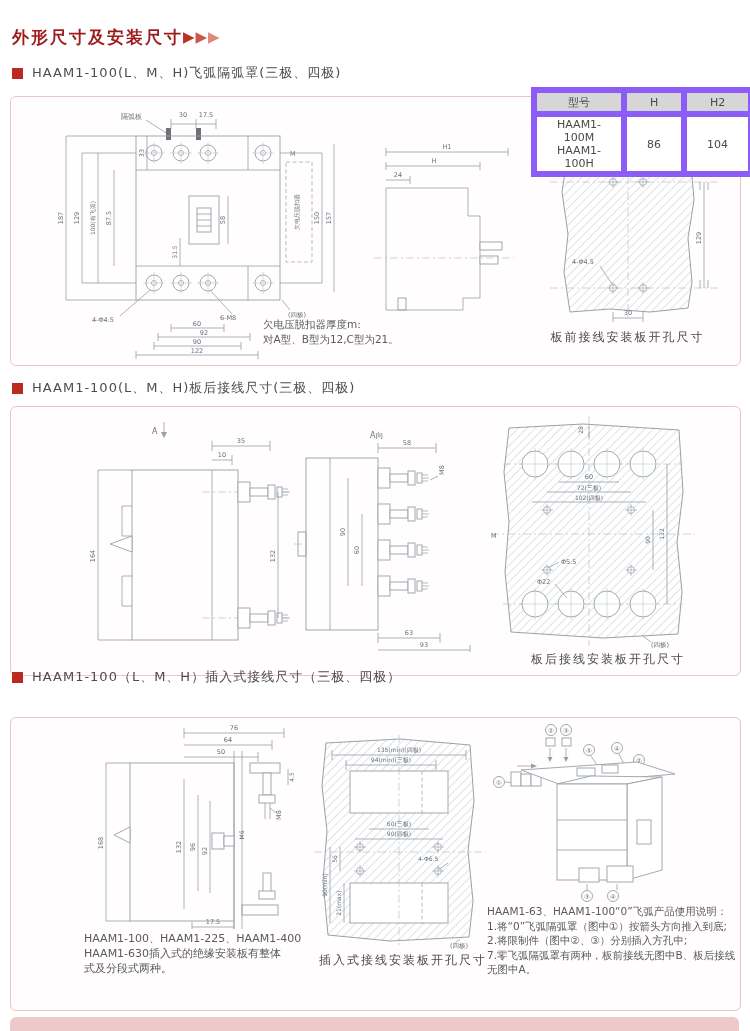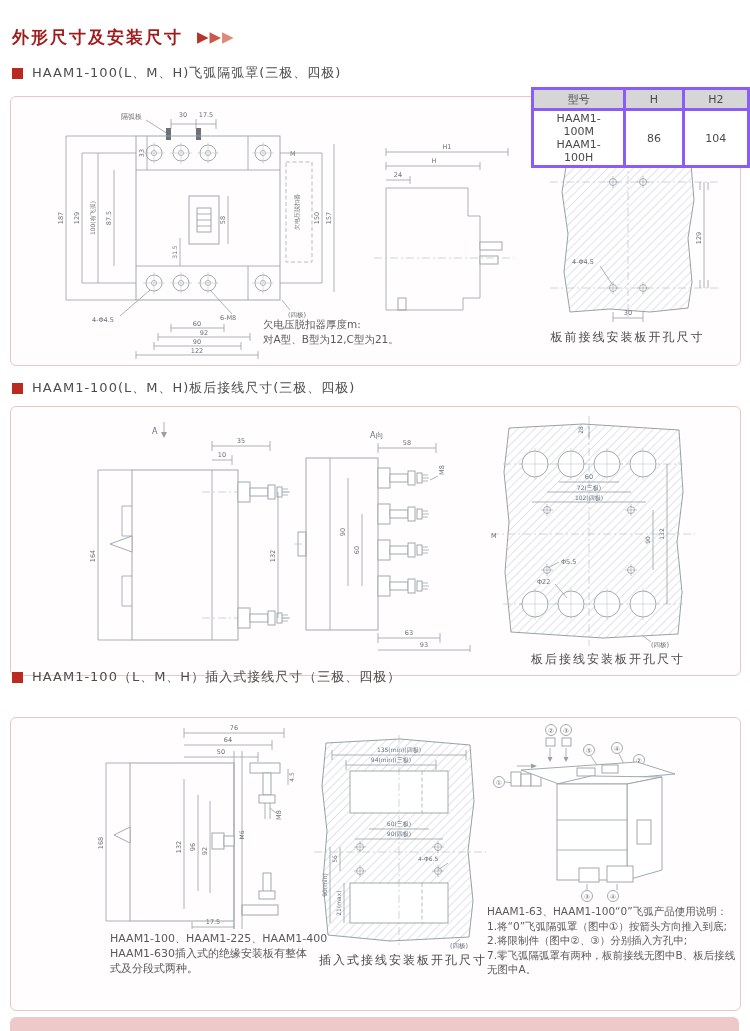--- a/index.html
+++ b/index.html
@@ -1,31 +1,31 @@
 <!DOCTYPE html>
 <html><head>
 <meta charset="utf-8">
 <style>
   html,body{margin:0;padding:0;background:#fff;}
   .page{position:relative;width:750px;height:1031px;background:#ffffff;
         font-family:"DejaVu Sans","Liberation Sans",sans-serif;overflow:hidden;}
-  .title-row{position:absolute;left:12px;top:26px;display:flex;align-items:center;gap:14px;}
+  .title-row{position:absolute;left:12px;top:26px;display:flex;align-items:center;}
   .page-title{color:#9e1c1c;font-size:17px;font-weight:bold;letter-spacing:2px;margin:0;}
   .arrows{display:flex;gap:1px;font-size:15px;font-style:normal;}
   .arrows i{font-style:normal;line-height:1;}
   .arrows i:nth-child(1){color:#b83226;}
   .arrows i:nth-child(2){color:#c95a4b;}
   .arrows i:nth-child(3){color:#dd8a7c;}
   .sec-head{position:absolute;left:12px;display:flex;align-items:center;gap:9px;
             font-size:13px;color:#4d4d4d;letter-spacing:1px;}
   .bullet{width:11px;height:11px;background:#ba2a20;flex:0 0 auto;}
   .box{position:absolute;left:10px;width:729px;border:1px solid #eac6c6;border-radius:6px;background:#fffdfd;}
   .spec-table{position:absolute;left:531px;top:87px;border-collapse:collapse;background:#fff;
               font-size:11px;color:#4a4a4a;z-index:5;}
-  .spec-table th,.spec-table td{border:3px solid #8b5cf6;padding:1px 20px;text-align:center;font-weight:normal;}
+  .spec-table th,.spec-table td{border:6px solid #8b5cf6;padding:1px 20px;text-align:center;font-weight:normal;}
   .spec-table th{background:#d6d6d6;height:16px;}
   .spec-table .c-model{width:128px;}
   .spec-table .c-h{width:36px;}
   .spec-table .c-h2{width:42px;}
   .caption{position:absolute;font-size:12px;color:#4a4a4a;letter-spacing:2px;text-align:center;}
   .note{position:absolute;font-size:10.5px;color:#5a5a5a;line-height:15px;}
   .notes-block{position:absolute;font-size:10.5px;color:#5a5a5a;line-height:14.5px;width:256px;}
   .bottom-strip{position:absolute;left:10px;top:1017px;width:729px;height:14px;
                 background:#edc9c9;border-radius:6px 6px 0 0;}
   svg.draw{position:absolute;overflow:visible;}
@@ -303,21 +303,21 @@
     <text class="t65" transform="rotate(-90 31 120)" x="31" y="120" text-anchor="middle">168</text>
     <path class="ln" d="M112,56 V186 M126,72 V168 M138,78 V170"></path>
     <text class="t65" transform="rotate(-90 109 124)" x="109" y="124" text-anchor="middle">132</text>
     <text class="t65" transform="rotate(-90 123 124)" x="123" y="124" text-anchor="middle">96</text>
     <text class="t65" transform="rotate(-90 135 128)" x="135" y="128" text-anchor="middle">92</text>
     <rect class="fn" x="170" y="182" width="36" height="10"></rect>
     <path class="ln" d="M120,204 H162 M120,199 V206 M162,199 V206"></path>
     <text class="t65" x="141" y="201" text-anchor="middle">17.5</text>
   </svg>
 
-  <div class="note" style="left:84px;top:931px;font-size:11px;margin-left:26px;">
+  <div class="note" style="left:84px;top:931px;font-size:11px;">
     <div>HAAM1-100、HAAM1-225、HAAM1-400</div>
     <div>HAAM1-630插入式的绝缘安装板有整体</div>
     <div>式及分段式两种。</div>
   </div>
 
   <svg class="draw" style="left:310px;top:731px;" width="180" height="218" viewBox="0 0 180 218">
     <path class="ht" d="M16,12 L90,8 L160,14 L164,70 L158,120 L163,170 L159,206 L80,210 L18,204 L13,150 L17,100 L12,55 Z"></path>
     <rect class="fw" x="40" y="40" width="98" height="42"></rect>
     <rect class="fw" x="40" y="152" width="98" height="40"></rect>
     <path class="dsh" d="M112,40 V82 M112,152 V192"></path>

